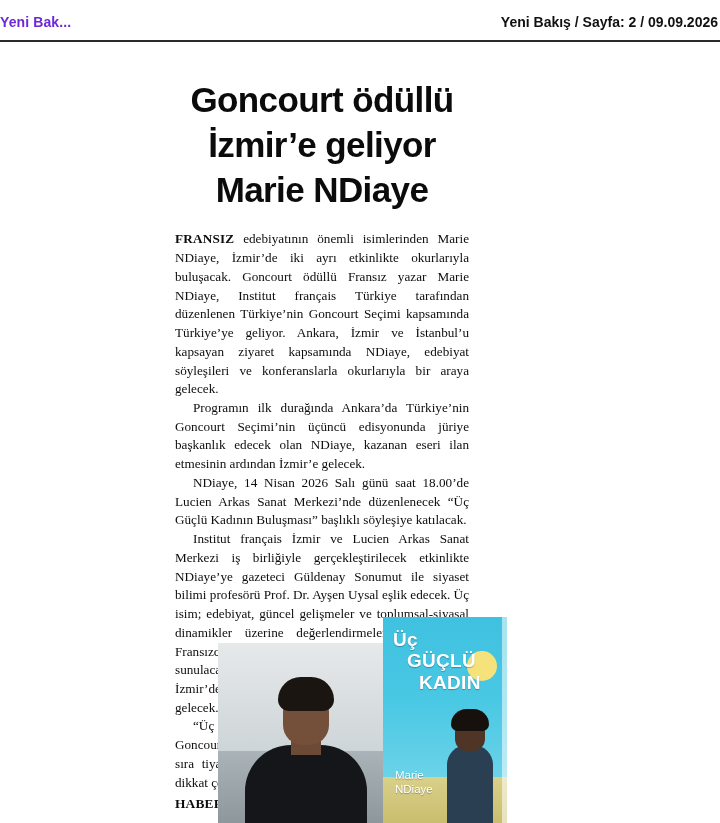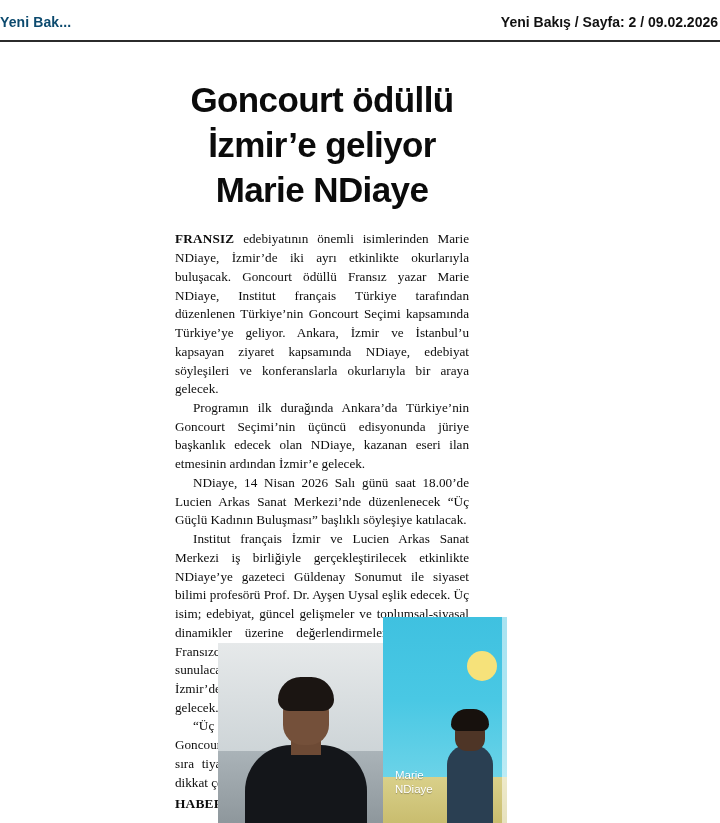--- a/index.html
+++ b/index.html
@@ -24,21 +24,21 @@
     width: 720px;
     height: 46px;
   }
   .masthead-left {
     position: absolute;
     left: 0;
     top: 14px;
     font-family: "Liberation Sans", sans-serif;
     font-size: 14px;
     font-weight: bold;
-    color: #0c4a6e;
+    color: #6d28d9;
     letter-spacing: 0.1px;
   }
   .masthead-right {
     position: absolute;
     right: 2px;
     top: 14px;
     font-family: "Liberation Sans", sans-serif;
     font-size: 14px;
     font-weight: bold;
     color: #111111;
@@ -262,21 +262,21 @@
     right: 0; top: 0; bottom: 0;
     width: 5px;
     background: rgba(255,255,255,0.55);
   }
 </style>
 </head>
 <body>
 
 <div class="masthead">
   <div class="masthead-left">Yeni Bak...</div>
-  <div class="masthead-right">Yeni Bakış / Sayfa: 2 / 09.02.2026</div>
+  <div class="masthead-right">Yeni Bakış / Sayfa: 2 / 09.09.2026</div>
   <div class="masthead-rule"></div>
 </div>
 
 <div class="article">
 
   <div class="headline">
     <span class="hl-line">Goncourt ödüllü</span>
     <span class="hl-line">İzmir’e geliyor</span>
     <span class="hl-line">Marie NDiaye</span>
   </div>
@@ -305,19 +305,24 @@
 
   <div class="bookcover">
     <div class="bc-sky"></div>
     <div class="bc-sun"></div>
     <div class="bc-ground"></div>
     <div class="bc-figure">
       <div class="bc-fig-body"></div>
       <div class="bc-fig-head"></div>
       <div class="bc-fig-hair"></div>
     </div>
+    <div class="bc-title">
+      <div class="l1">Üç</div>
+      <div class="l2">GÜÇLÜ</div>
+      <div class="l3">KADIN</div>
+    </div>
     <div class="bc-author">
       <div>Marie</div>
       <div>NDiaye</div>
     </div>
     <div class="bc-edge"></div>
   </div>
 </div>
 
 </body></html>

